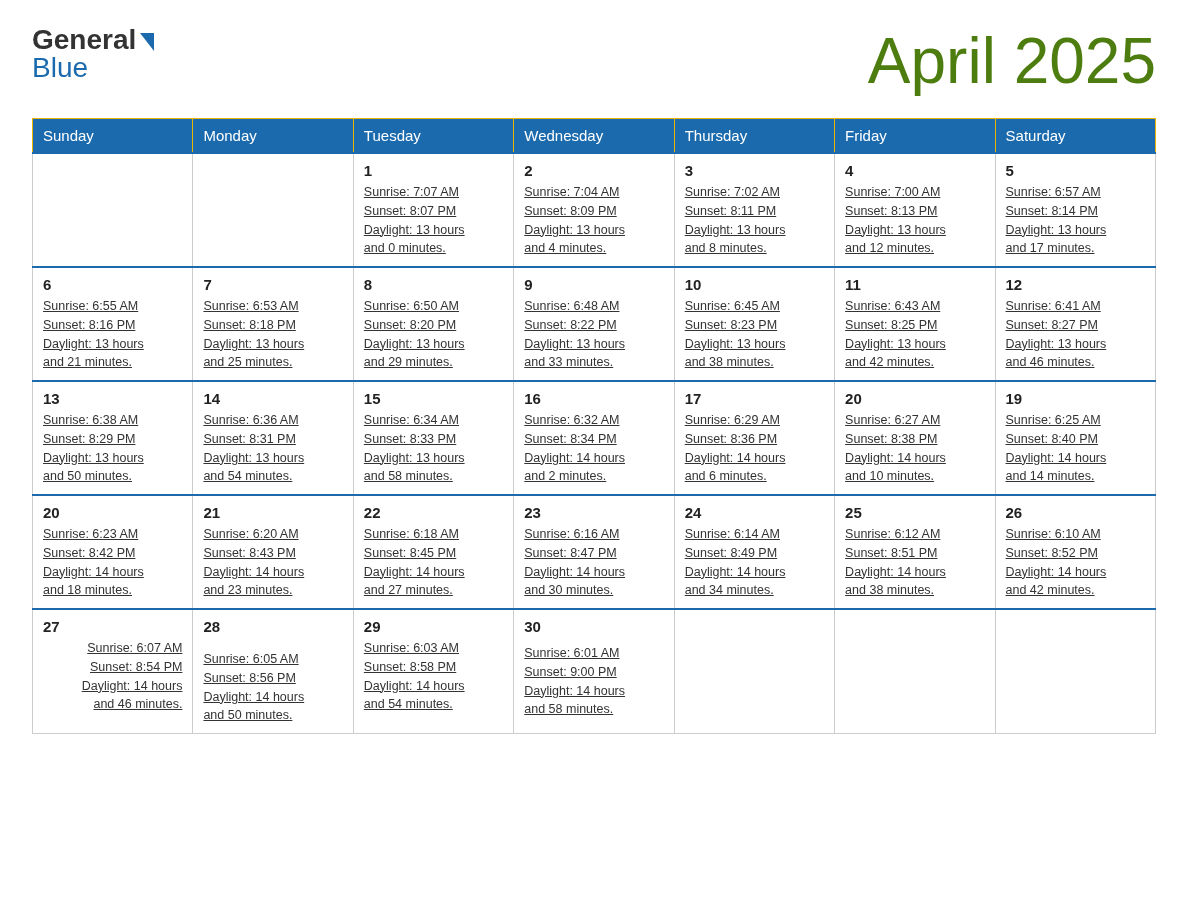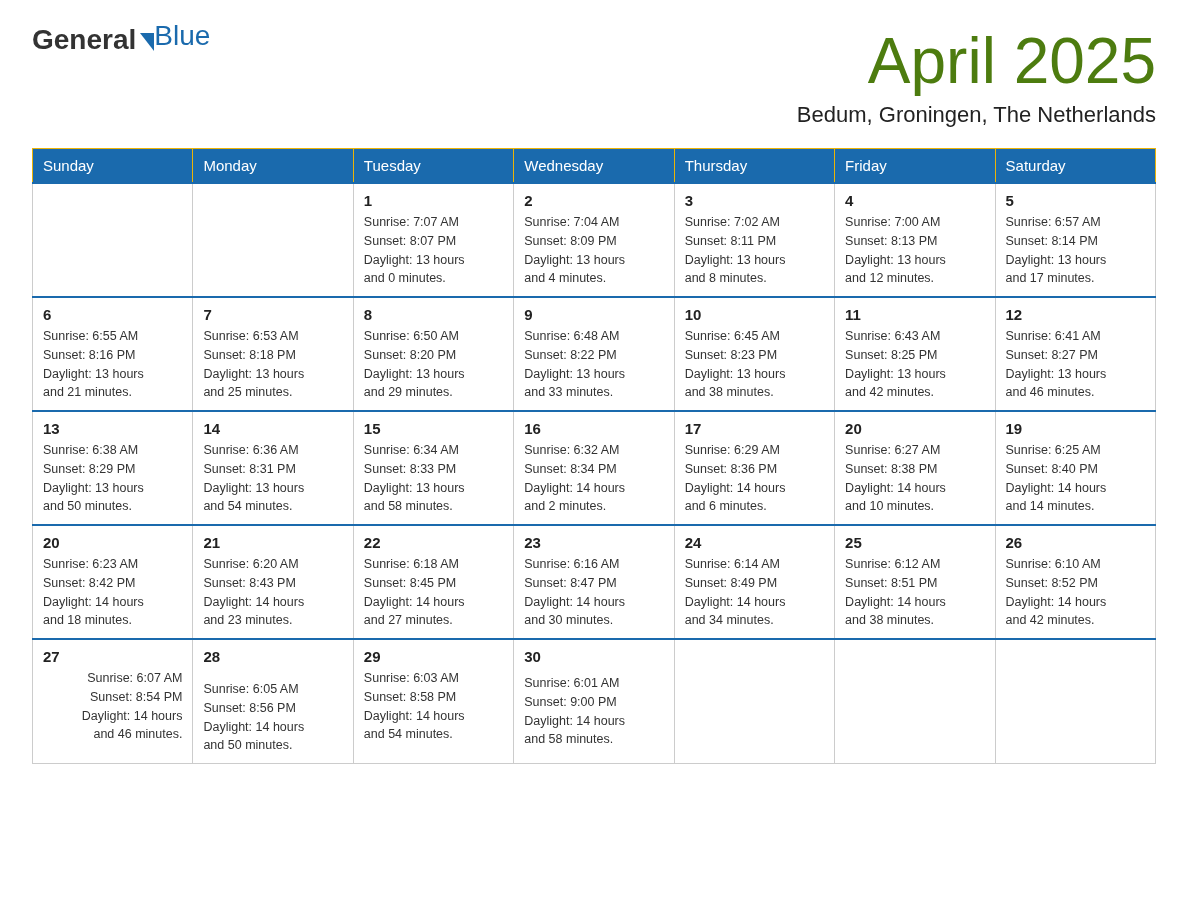--- a/index.html
+++ b/index.html
@@ -11,21 +11,21 @@
       min-height: 918px;
     }
     .header {
       display: flex;
       justify-content: space-between;
       align-items: flex-start;
       margin-bottom: 20px;
     }
     .logo {
       display: flex;
-      flex-direction: row;
+      flex-direction: column;
       align-items: flex-start;
     }
     .logo-general {
       font-size: 28px;
       font-weight: bold;
       color: #333;
       display: flex;
       align-items: center;
       gap: 2px;
     }
@@ -85,20 +85,21 @@
       font-size: 15px;
       font-weight: bold;
       color: #222;
       display: block;
       margin-bottom: 4px;
     }
     .day-detail {
       font-size: 12.5px;
       color: #333;
       line-height: 1.5;
+      text-decoration: underline;
     }
     tbody tr td.empty {
       border-top: 2px solid #1a6aad;
     }
     tbody tr:not(:first-child) td {
       border-top: 2px solid #1a6aad;
     }
   </style>
 </head>
 <body>
@@ -106,21 +107,20 @@
 <div class="header">
   <div class="logo">
     <div class="logo-general">
       <span>General</span>
         <div class="logo-arrow"></div>
     </div>
     <div class="logo-blue">Blue</div>
   </div>
   <div class="title-block">
     <div class="month-title">April 2025</div>
-    <div class="location-title">Bedum, Groningen, The Netherlands</div>
   </div>
 </div>
 
 <table>
   <thead>
     <tr>
 
     <th>Sunday</th>
         <th>Monday</th>
         <th>Tuesday</th>

